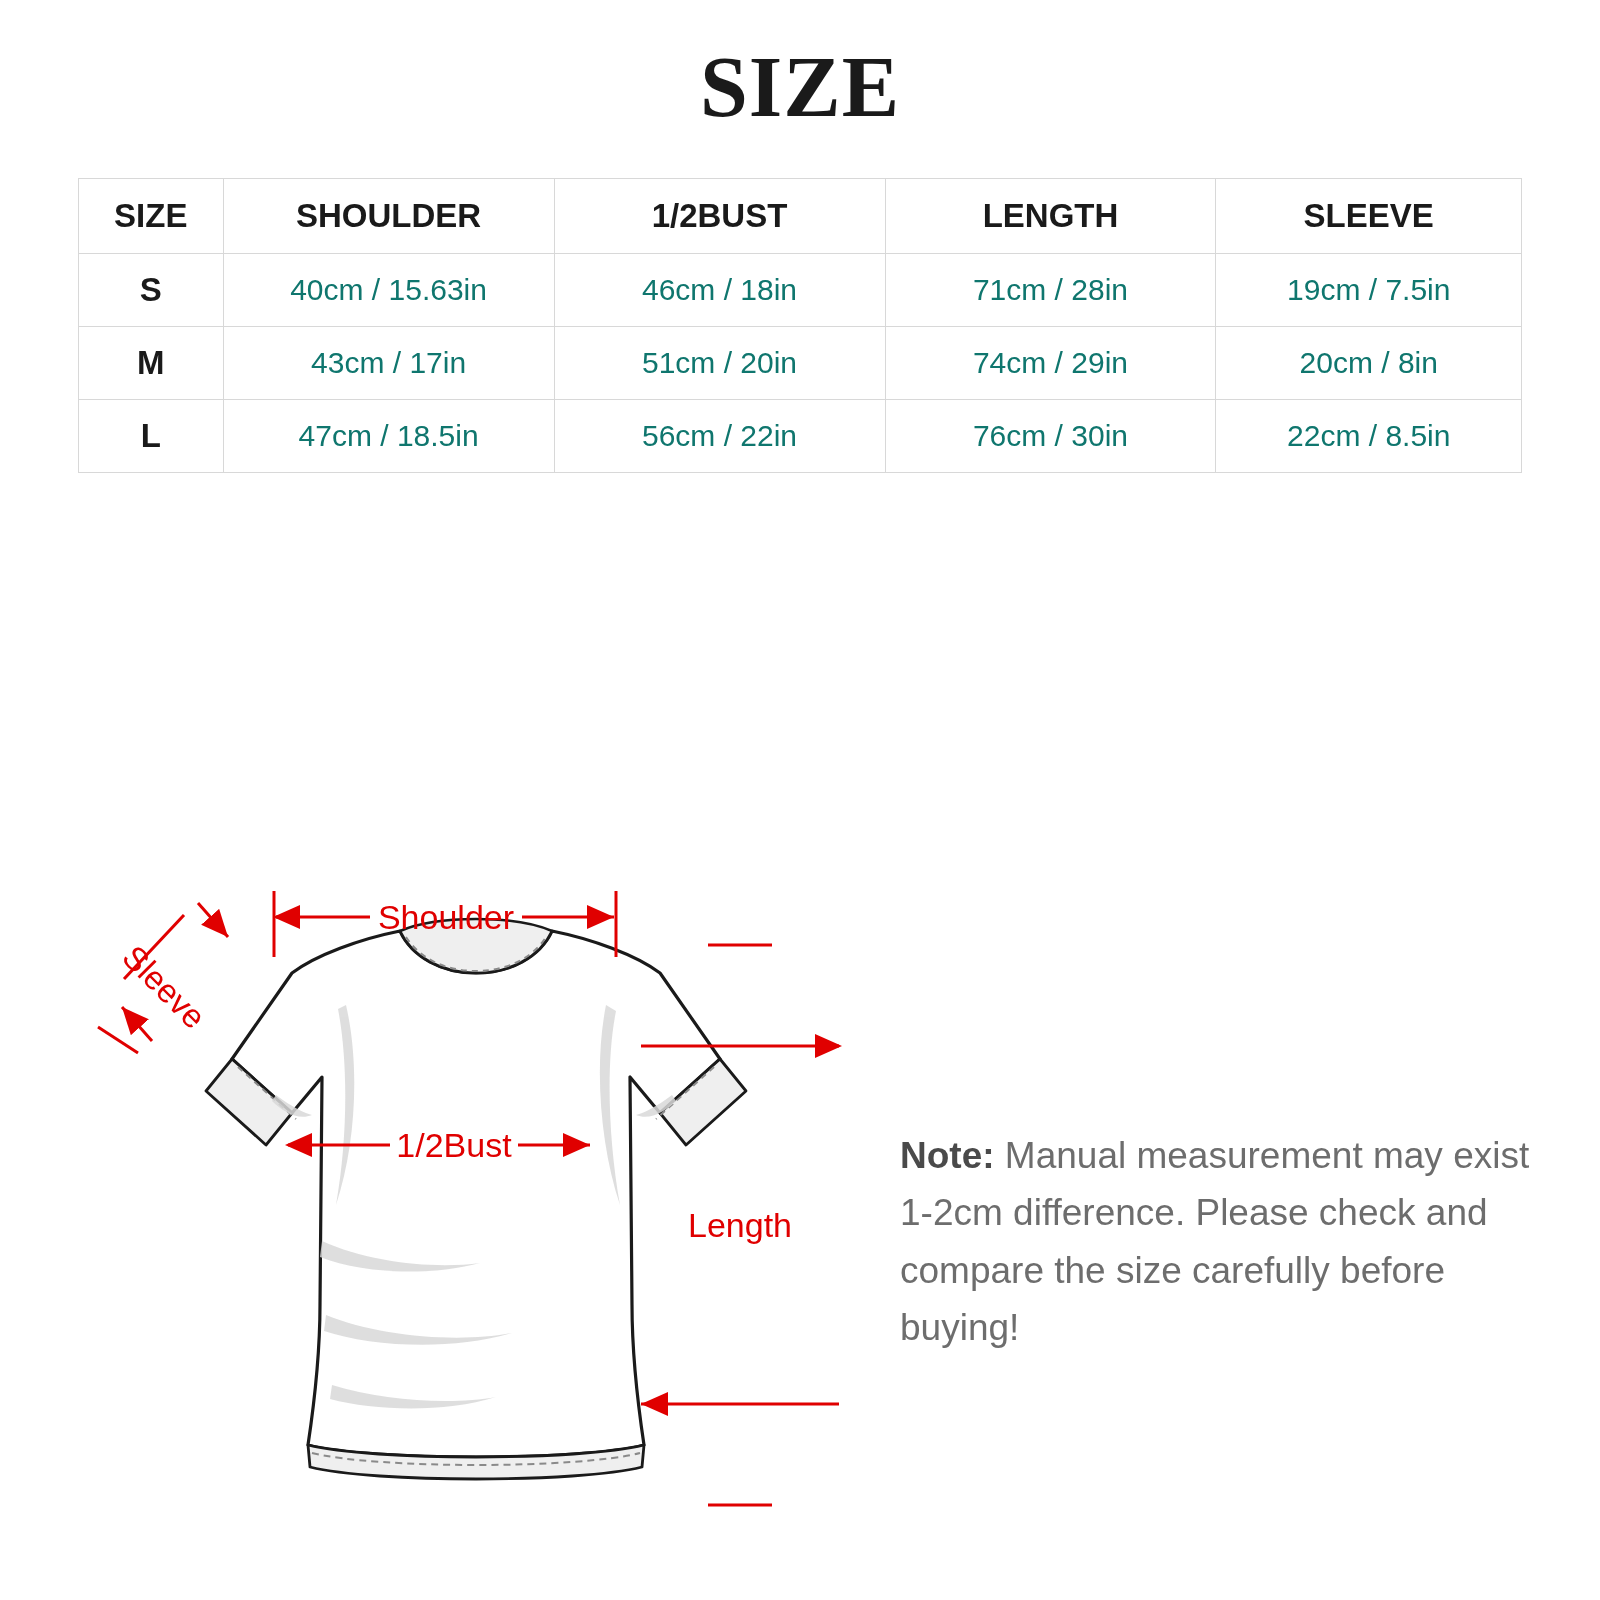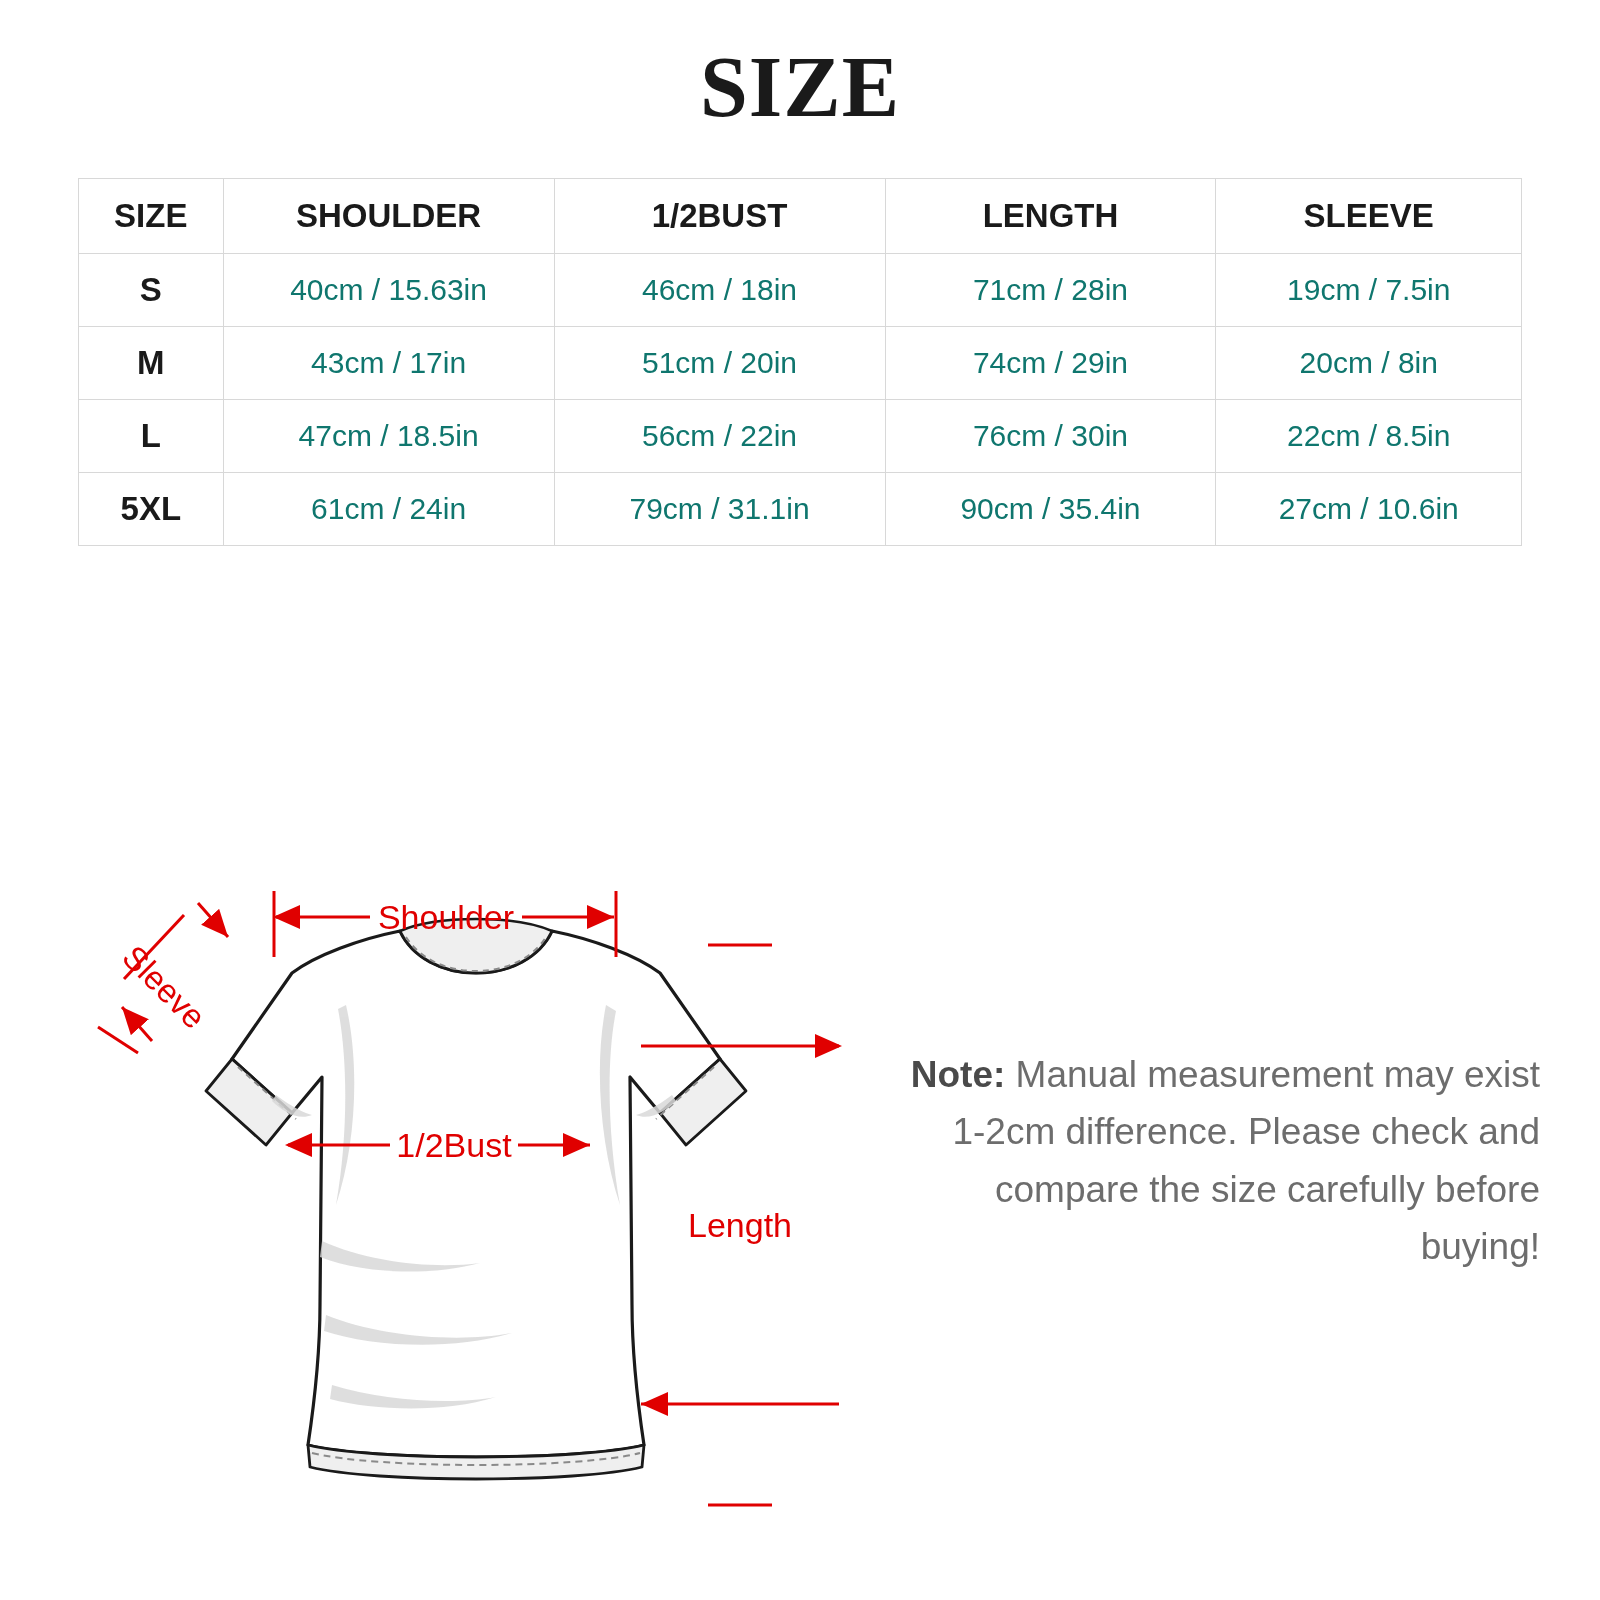--- a/index.html
+++ b/index.html
@@ -75,26 +75,25 @@
     top: 845px;
     width: 820px;
     height: 720px;
   }
   .diagram svg { display: block; }
 
   
   .note {
     position: absolute;
     left: 900px;
-    top: 1046px;
+    top: 1127px;
     width: 640px;
     font-size: 37px;
     line-height: 1.55;
     color: #6d6d6d;
-    text-align: right;
   }
   .note b {
     color: #4a4a4a;
     font-weight: bold;
   }
 </style>
 </head>
 <body>
 
 <h1 class="title">SIZE</h1>
@@ -131,27 +130,20 @@
         <td>51cm / 20in</td>
         <td>74cm / 29in</td>
         <td>20cm / 8in</td>
       </tr>
       <tr>
         <td class="size-col">L</td>
         <td>47cm / 18.5in</td>
         <td>56cm / 22in</td>
         <td>76cm / 30in</td>
         <td>22cm / 8.5in</td>
-      </tr>
-      <tr>
-        <td class="size-col">5XL</td>
-        <td>61cm / 24in</td>
-        <td>79cm / 31.1in</td>
-        <td>90cm / 35.4in</td>
-        <td>27cm / 10.6in</td>
       </tr>
     </tbody>
   </table>
 </div>
 
 <div class="diagram">
   <svg width="820" height="720" viewBox="0 0 820 720" xmlns="http://www.w3.org/2000/svg">
     <defs>
       <marker id="arrH" markerWidth="10" markerHeight="10" refX="9" refY="4" orient="auto">
         <path d="M0,0 L9,4 L0,8 z" fill="#e00000"></path>

